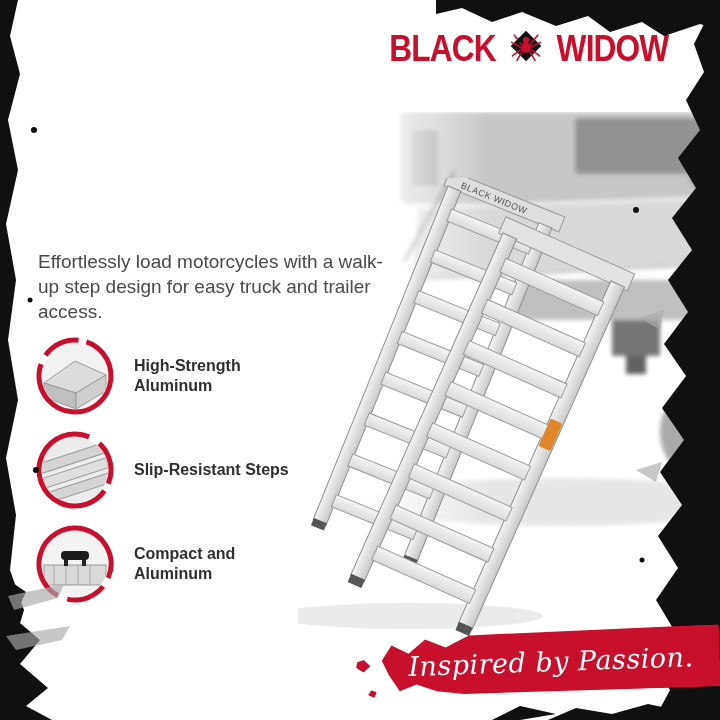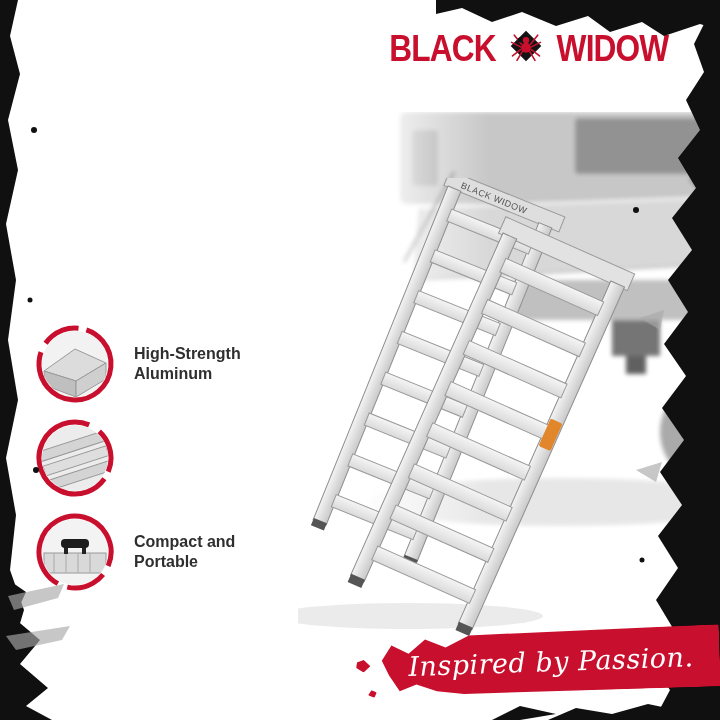--- a/index.html
+++ b/index.html
@@ -37,21 +37,21 @@
     letter-spacing:-1px;white-space:nowrap;transform:scaleX(.86);transform-origin:left top;
   }
 
   
   .description{
     position:absolute;left:38px;top:230px;width:352px;z-index:5;
     font-size:19px;line-height:25px;color:var(--text-dark);font-weight:500;
   }
 
   
-  .features{position:absolute;left:34px;top:324px;z-index:5;display:flex;flex-direction:column;gap:14px;justify-content:space-between;}
+  .features{position:absolute;left:34px;top:336px;z-index:5;display:flex;flex-direction:column;gap:14px;justify-content:space-between;}
   .feature-row{display:flex;align-items:center;gap:18px;height:80px;}
   .feature-thumb{width:82px;height:82px;flex:0 0 82px;}
   .feature-label{
     width:160px;font-size:16px;line-height:20px;font-weight:700;color:var(--label-dark);
   }
 
   
   .grunge{position:absolute;left:0;top:0;width:720px;height:720px;z-index:6;pointer-events:none;}
 
   
@@ -171,20 +171,21 @@
         <line x1="26" y1="24" x2="35" y2="31"></line>
         <line x1="24" y1="26" x2="30" y2="36"></line>
       </g>
       <circle cx="20" cy="22" r="5.5" fill="#c8102e"></circle>
       <circle cx="20" cy="13.5" r="3.5" fill="#c8102e"></circle>
     </svg>
     <span class="logo-word">WIDOW</span>
   </div>
 
 
+  <p class="description">Effortlessly load motorcycles with a walk-up step design for easy truck and trailer access.</p>
 
   <div class="features">
 
     <div class="feature-row">
       <svg class="feature-thumb" viewBox="0 0 82 82" aria-hidden="true">
         <defs>
             <clipPath id="c1">
               <circle cx="41" cy="41" r="33"></circle>
             </clipPath>
           </defs>
@@ -207,20 +208,21 @@
             </clipPath>
           </defs>
         <circle cx="41" cy="41" r="33" fill="#ececec"></circle>
         <g clip-path="url(#c2)" transform="rotate(-18 41 41)">
           <rect x="8" y="24" width="66" height="10" fill="#d4d4d4" stroke="#999"></rect>
           <rect x="8" y="39" width="66" height="10" fill="#dedede" stroke="#999"></rect>
           <rect x="8" y="54" width="66" height="10" fill="#d4d4d4" stroke="#999"></rect>
         </g>
         <circle cx="41" cy="41" r="36" fill="none" stroke="#c8102e" stroke-width="5" stroke-dasharray="140 12 44 8 36 8" transform="rotate(70 41 41)"></circle>
       </svg>
+      <div class="feature-label">Slip-Resistant Steps</div>
     </div>
 
     <div class="feature-row">
       <svg class="feature-thumb" viewBox="0 0 82 82" aria-hidden="true">
         <defs>
             <clipPath id="c3">
               <circle cx="41" cy="41" r="33"></circle>
             </clipPath>
           </defs>
         <circle cx="41" cy="41" r="33" fill="#f3f3f3"></circle>
@@ -229,21 +231,21 @@
           <line x1="20" y1="42" x2="20" y2="62" stroke="#aaa"></line>
           <line x1="32" y1="42" x2="32" y2="62" stroke="#aaa"></line>
           <line x1="44" y1="42" x2="44" y2="62" stroke="#aaa"></line>
           <line x1="56" y1="42" x2="56" y2="62" stroke="#aaa"></line>
           <rect x="30" y="36" width="4" height="7" fill="#222"></rect>
           <rect x="48" y="36" width="4" height="7" fill="#222"></rect>
           <rect x="27" y="28" width="28" height="9" rx="4" fill="#1d1d1d"></rect>
         </g>
         <circle cx="41" cy="41" r="36" fill="none" stroke="#c8102e" stroke-width="5" stroke-dasharray="146 10 40 10 34 8" transform="rotate(150 41 41)"></circle>
       </svg>
-      <div class="feature-label">Compact and Portable</div>
+      <div class="feature-label">Compact and Aluminum</div>
     </div>
 
   </div>
 
   <svg class="grunge" viewBox="0 0 720 720" aria-hidden="true">
     <g fill="#101010">
 
       <path d="M0,0 L18,0 L10,36 L20,74 L8,120 L18,170 L6,224 L16,280 L8,340 L18,400 L6,458 L16,515 L10,570 L24,610 L12,650 L30,686 L16,720 L0,720 Z"></path>
 
       <path d="M0,574 L26,592 L14,618 L40,640 L20,664 L48,688 L26,706 L52,720 L0,720 Z"></path>

